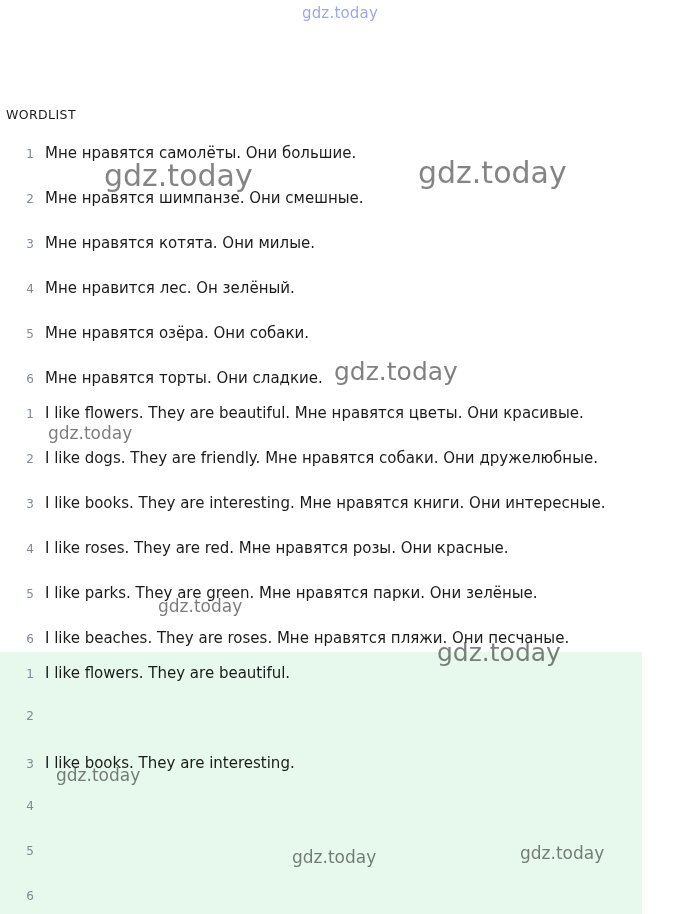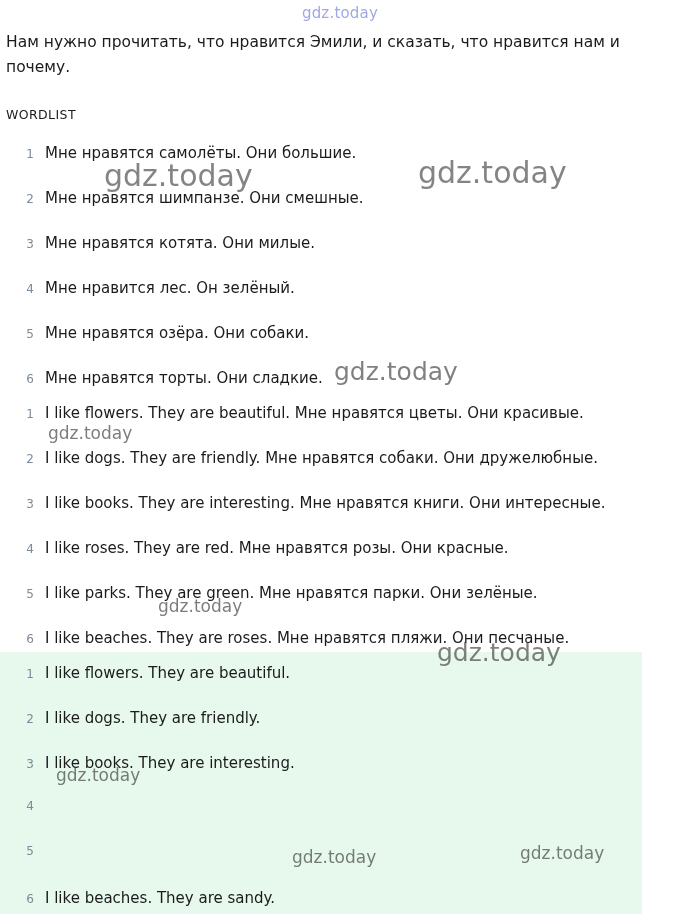--- a/index.html
+++ b/index.html
@@ -120,21 +120,20 @@
 </style>
 </head>
 <body>
 
 <div class="page">
 
   <div class="wm-top">gdz.today</div>
 
   <div class="green-block"></div>
 
-  <div class="intro">Нам нужно прочитать, что нравится Эмили, и сказать, что нравится нам и почему.</div>
 
   <div class="wordlist-head">WORDLIST</div>
 
   <div class="lines">
 
     <div class="line" style="top:144px">
       <span class="num">1</span>
       <span class="txt">Мне нравятся самолёты. Они большие.</span>
     </div>
     <div class="line" style="top:189px">
@@ -182,35 +181,33 @@
       <span class="num">6</span>
       <span class="txt">I like beaches. They are roses. Мне нравятся пляжи. Они песчаные.</span>
     </div>
 
     <div class="line" style="top:664px">
       <span class="num">1</span>
       <span class="txt">I like flowers. They are beautiful.</span>
     </div>
     <div class="line" style="top:709px">
       <span class="num">2</span>
-      <span class="txt">I like dogs. They are friendly.</span>
     </div>
     <div class="line" style="top:754px">
       <span class="num">3</span>
       <span class="txt">I like books. They are interesting.</span>
     </div>
     <div class="line" style="top:799px">
       <span class="num">4</span>
     </div>
     <div class="line" style="top:844px">
       <span class="num">5</span>
     </div>
     <div class="line" style="top:889px">
       <span class="num">6</span>
-      <span class="txt">I like beaches. They are sandy.</span>
     </div>
 
   </div>
 
   <div class="wm wm-big w1">gdz.today</div>
   <div class="wm wm-big w2">gdz.today</div>
   <div class="wm wm-mid w3">gdz.today</div>
   <div class="wm wm-small w4">gdz.today</div>
   <div class="wm wm-small w5">gdz.today</div>
   <div class="wm wm-mid w6">gdz.today</div>

